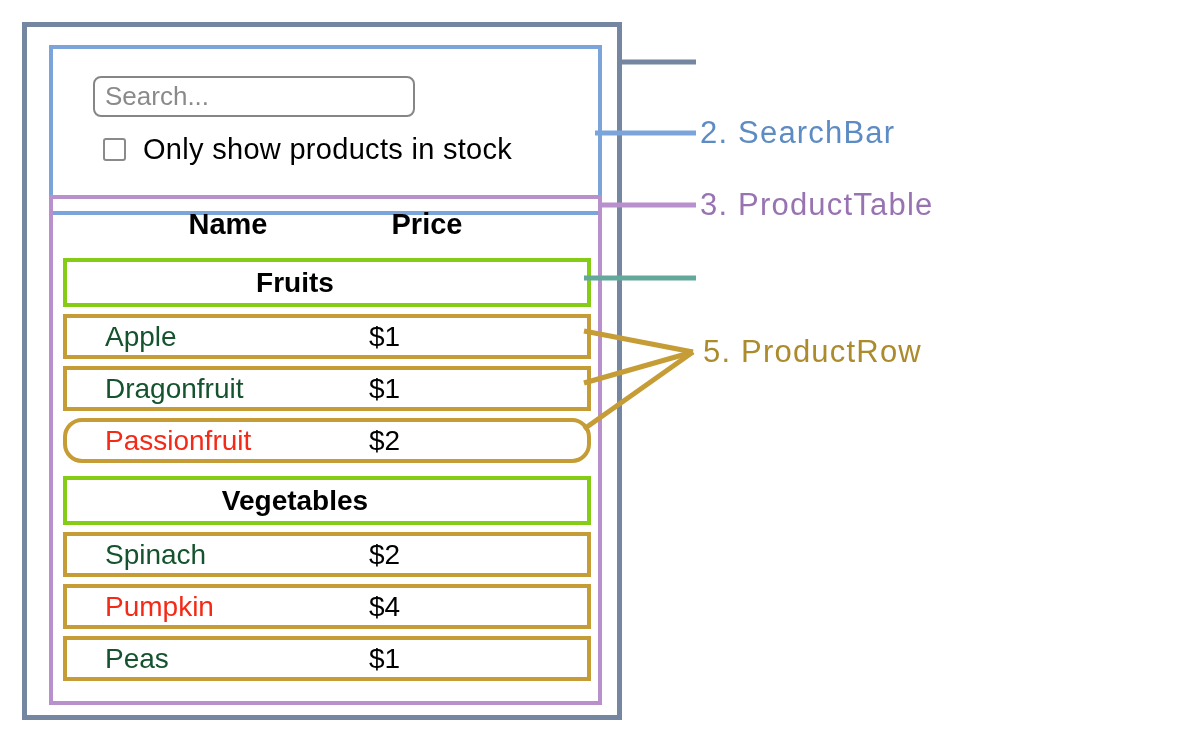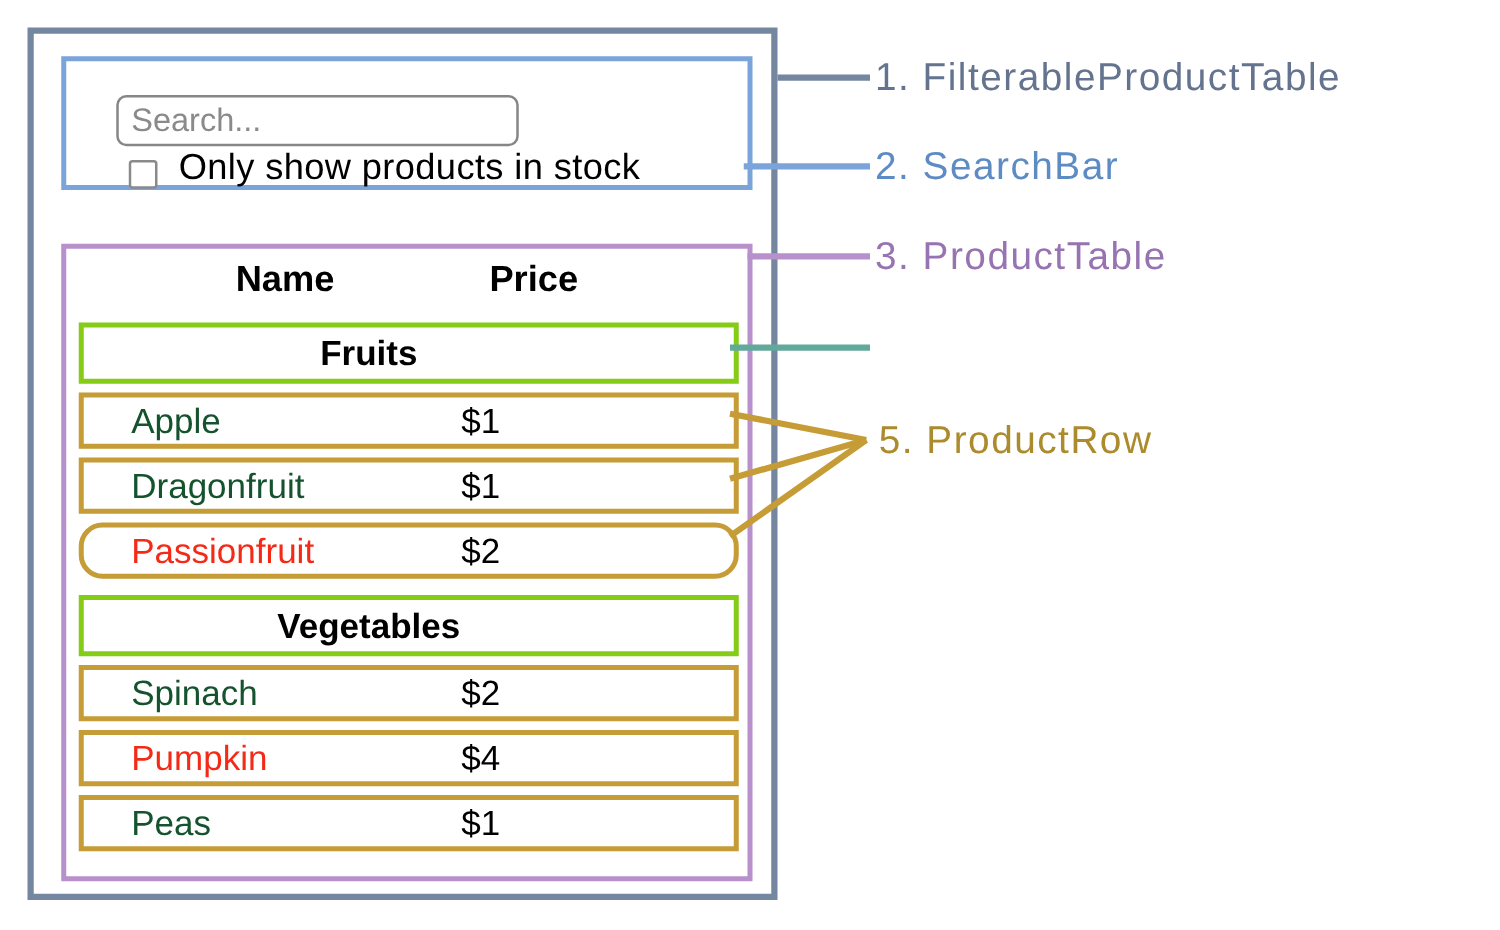--- a/index.html
+++ b/index.html
@@ -2,30 +2,30 @@
 <html><head>
 <meta charset="utf-8">
 <style>
   html,body{margin:0;padding:0;background:#fff;}
   .canvas{
     position:relative;width:1200px;height:744px;background:#ffffff;
     font-family:"Liberation Sans", sans-serif;overflow:hidden;
   }
   .box{position:absolute;box-sizing:border-box;background:transparent;z-index:1;}
   #outer-box{left:22px;top:22px;width:600px;height:698px;border:5px solid #7586a1;}
-  #search-bar-box{left:44px;top:40px;width:553px;height:107px;border:4px solid #7aa4da;}
+  #search-bar-box{left:44px;top:40px;width:553px;height:170px;border:4px solid #7aa4da;}
   #product-table-box{left:44px;top:190px;width:553px;height:510px;border:4px solid #b890cb;}
 
   .search-input{
     position:absolute;left:40px;top:27px;width:322px;height:41px;box-sizing:border-box;
     border:2px solid #868686;border-radius:8px;font-family:"Liberation Sans",sans-serif;
     font-size:26px;color:#555;padding:0 10px;outline:none;background:#fff;
   }
   .search-input::placeholder{color:#8a8a8a;opacity:1;}
-  .stock-row{position:absolute;left:50px;top:69px;display:flex;align-items:flex-end;gap:17px;}
+  .stock-row{position:absolute;left:50px;top:84px;display:flex;align-items:center;gap:17px;}
   .stock-checkbox{
     appearance:none;-webkit-appearance:none;width:23px;height:23px;margin:0;
     border:2px solid #8a8a8a;border-radius:3px;background:#fff;box-sizing:border-box;cursor:pointer;
   }
   .stock-label{font-size:29px;color:#000;white-space:nowrap;letter-spacing:0.3px;}
 
   .col-header{
     position:absolute;top:9px;transform:translateX(-50%);
     font-size:29px;font-weight:bold;color:#000;white-space:nowrap;
   }
@@ -117,18 +117,17 @@
         <span class="cell-price">$4</span>
       </div>
       <div class="t-row product-row" style="top:437px;">
         <span class="cell-name">Peas</span>
         <span class="cell-price">$1</span>
       </div>
 
     </div>
   </div>
 
-  <div class="callout" id="callout-1">1. FilterableProductTable</div>
   <div class="callout" id="callout-2">2. SearchBar</div>
   <div class="callout" id="callout-3">3. ProductTable</div>
   <div class="callout" id="callout-5">5. ProductRow</div>
 
 </div>
 
 </body></html>

